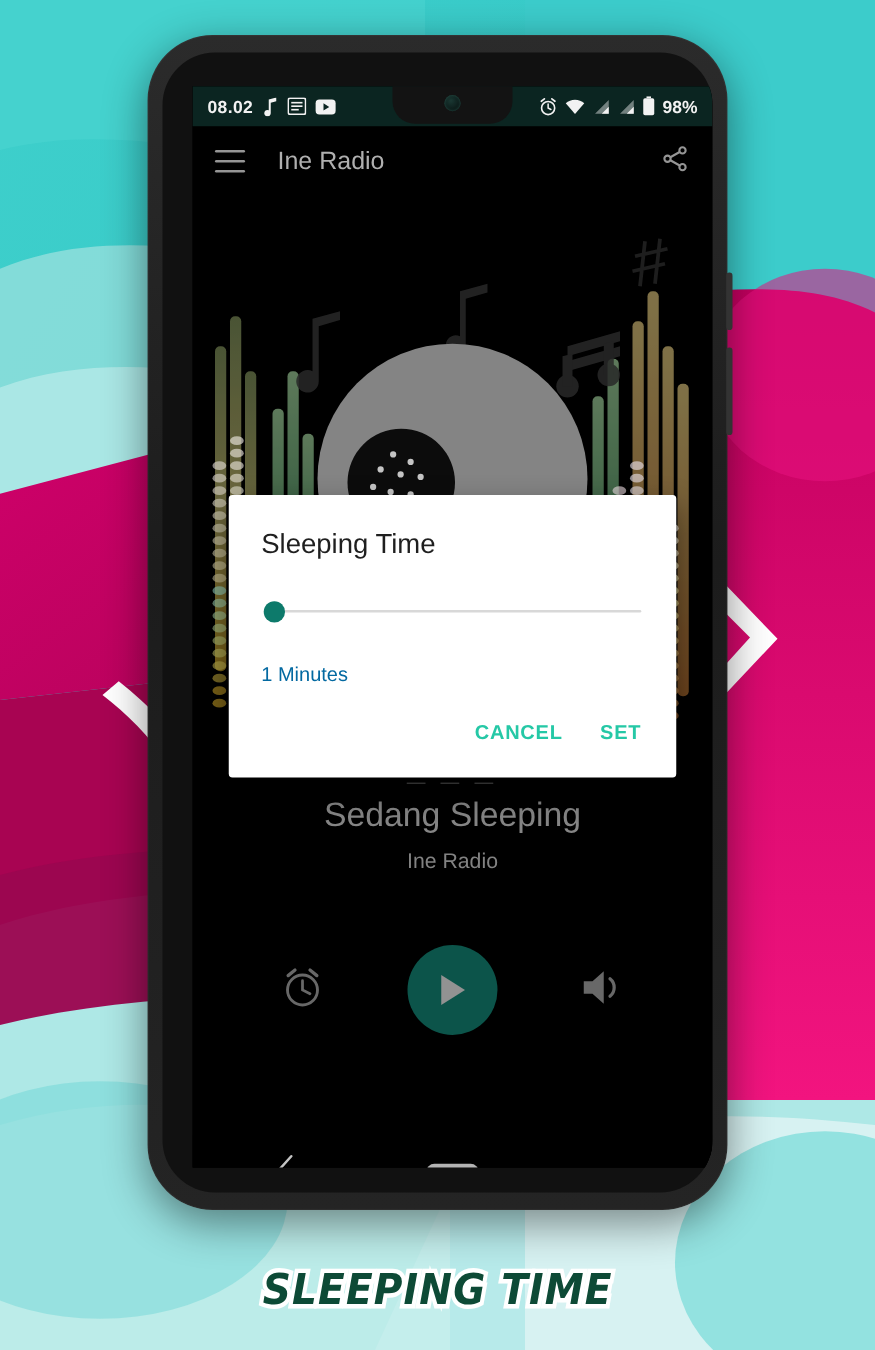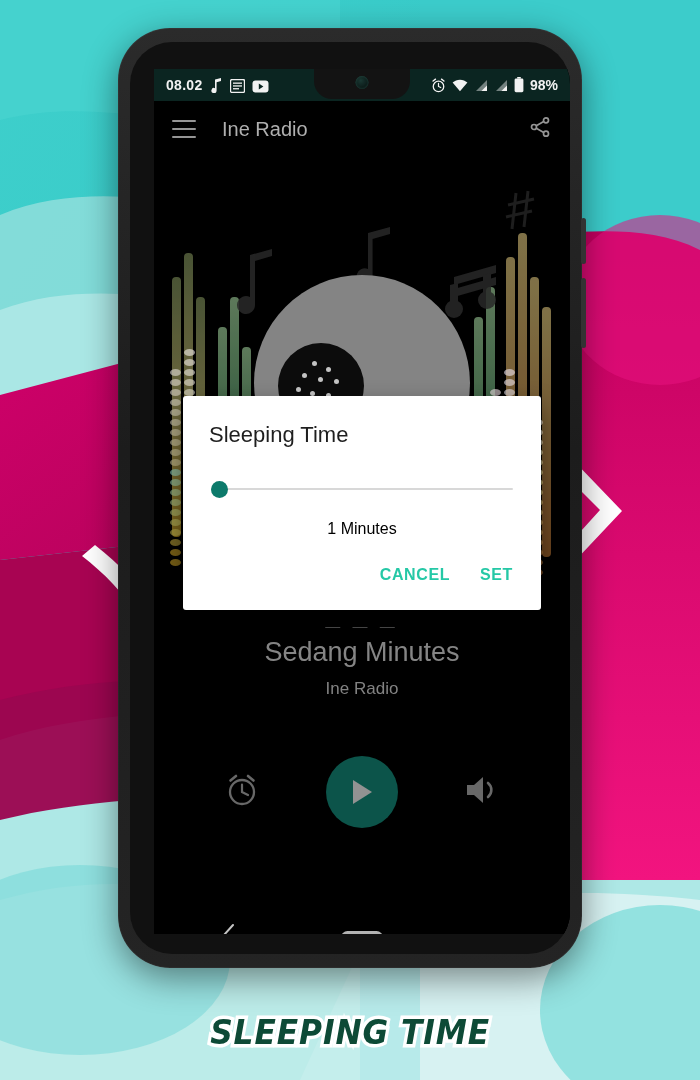--- a/index.html
+++ b/index.html
@@ -44,21 +44,21 @@
     width:13px;height:13px;border-radius:50%;
     background:radial-gradient(circle at 40% 35%,#1c3b36,#0b1a18 70%);
     box-shadow:inset 0 0 2px #2e5c54;
   }
 
   
   #statusbar{
     position:relative;height:32px;background:#0c2723;color:#fff;
     display:flex;align-items:center;padding:0 12px;font-size:13px;z-index:20;
   }
-  #sb-left{display:flex;align-items:flex-end;gap:7px;}
+  #sb-left{display:flex;align-items:center;gap:7px;}
   #sb-time{font-size:14px;font-weight:bold;letter-spacing:.3px;}
   #sb-right{margin-left:auto;display:flex;align-items:center;gap:6px;}
   #sb-battery-text{font-size:14px;font-weight:bold;}
   .sico{display:block;}
 
   
   #appbar{
     height:56px;background:#000;display:flex;align-items:center;
     padding:0 18px;position:relative;z-index:10;
   }
@@ -146,21 +146,21 @@
   #dialog-title{font-size:22px;color:#1f1f1f;margin-bottom:30px;}
   #slider-row{position:relative;height:22px;margin:0 2px;}
   #slider-track{
     position:absolute;left:0;right:0;top:10px;height:2px;background:#d8d8d8;border-radius:2px;
   }
   #slider-fill{position:absolute;left:0;top:10px;height:2px;background:#0d7a6b;border-radius:2px;}
   #slider-thumb{
     position:absolute;left:0;top:3px;width:17px;height:17px;border-radius:50%;
     background:#0d7a6b;cursor:pointer;
   }
-  #slider-value{text-align:center;color:#000000;font-size:16px;margin-top:20px;}
+  #slider-value{text-align:left;color:#0369a1;font-size:16px;margin-top:32px;}
   #dialog-actions{display:flex;justify-content:flex-end;gap:26px;margin-top:24px;padding-bottom:14px;}
   .dlg-btn{
     background:none;border:none;color:#25c8a6;font-size:16px;font-weight:bold;
     letter-spacing:.6px;cursor:pointer;padding:4px 2px;font-family:"Liberation Sans", sans-serif;
   }
 
   
   #caption{
     position:absolute;left:0;right:0;bottom:28px;text-align:center;z-index:5;
   }
@@ -592,21 +592,21 @@
             <div class="hubdot" style="left:18px;top:44px"></div>
             <div class="hubdot" style="left:32px;top:48px"></div>
             <div class="hubdot" style="left:48px;top:50px"></div>
             <div class="hubdot" style="left:26px;top:60px"></div>
             <div class="hubdot" style="left:42px;top:62px"></div>
             <div class="hubdot" style="left:56px;top:56px"></div>
           </div>
         </div>
 
         <div id="dashes">— — —</div>
-        <div id="np-title">Sedang Minutes</div>
+        <div id="np-title">Sedang Sleeping</div>
         <div id="np-sub">Ine Radio</div>
 
         <div id="controls">
           <div class="ctl-icon">
             <svg width="38" height="38" viewBox="0 0 38 38">
               <circle cx="19" cy="21" r="12" fill="none" stroke="#6e6e6e" stroke-width="2.3"></circle>
               <path d="M19,13.5 L19,21 L25,24" stroke="#6e6e6e" stroke-width="2.2" fill="none" stroke-linecap="round"></path>
               <path d="M7.5,9.5 L13,5 M30.5,9.5 L25,5" stroke="#6e6e6e" stroke-width="2.6" stroke-linecap="round"></path>
             </svg>
           </div>

